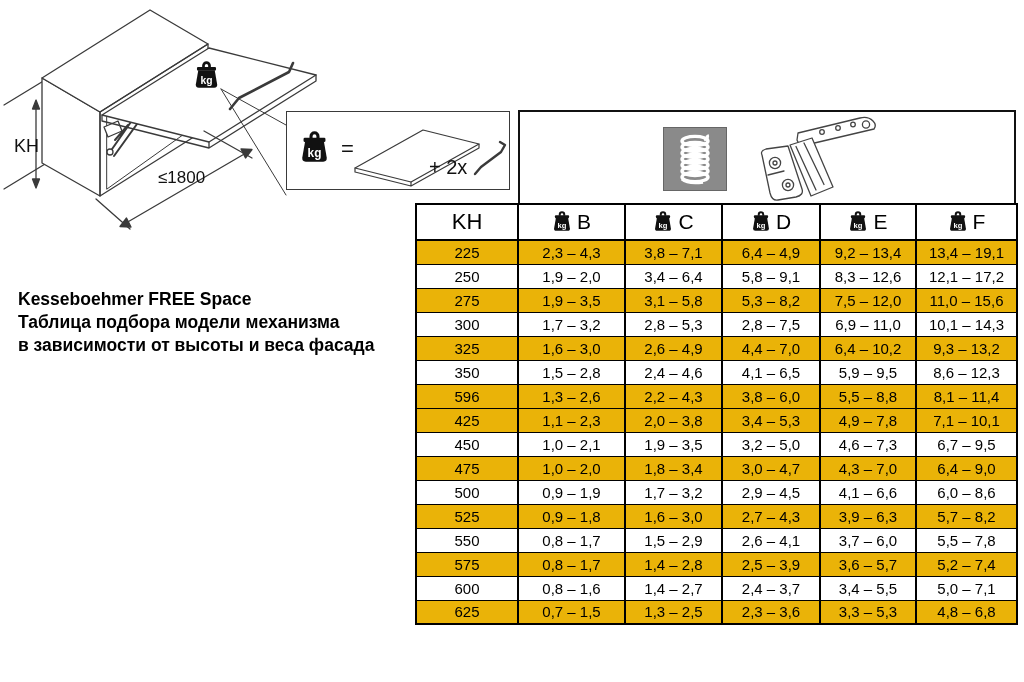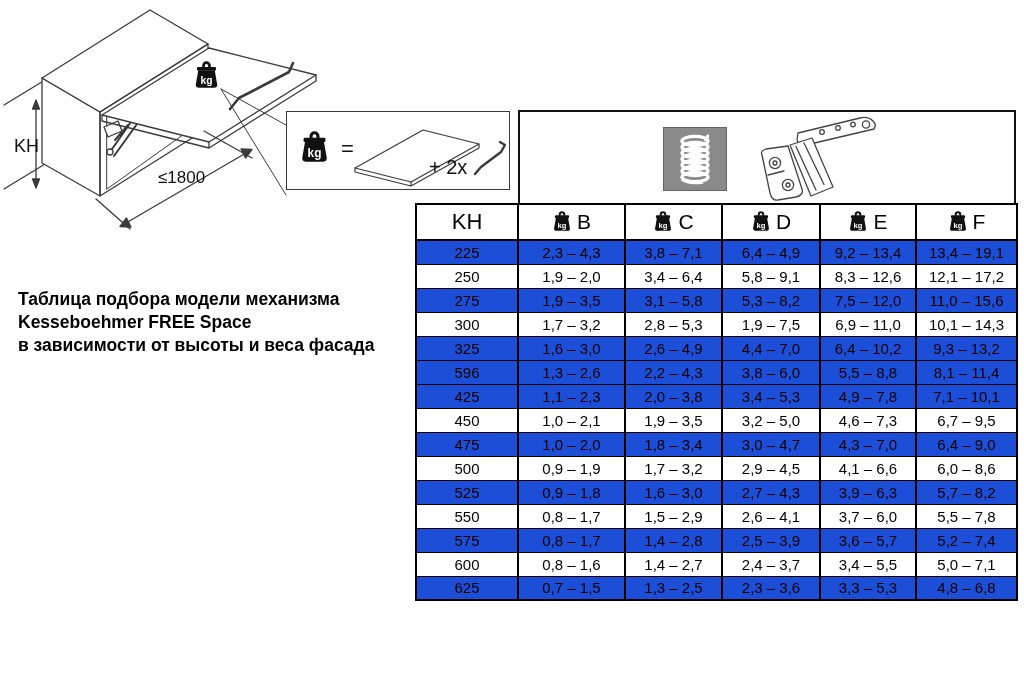--- a/index.html
+++ b/index.html
@@ -23,21 +23,21 @@
 
   
   #table-wrap { left:415px; top:203px; }
   #selection-table { border-collapse:collapse; table-layout:fixed; width:601px; border:2px solid #000; }
   #selection-table th, #selection-table td {
     border-left:2px solid #000; border-right:2px solid #000;
     text-align:center; vertical-align:middle; white-space:nowrap; overflow:hidden;
   }
   #selection-table thead th { height:36px; border-bottom:2px solid #000; font-weight:normal; background:#fff; }
   #selection-table tbody td { height:24px; border-top:1px solid #000; font-size:15px; }
-  #selection-table tr.stripe td { background:#1d4ed8; }
+  #selection-table tr.stripe td { background:#eab308; }
   .kh-header { font-size:22px; }
   .model-letter { font-size:21px; margin-left:5px; vertical-align:middle; }
   .kg-hdr { width:20px; height:22px; vertical-align:-5px; }
   svg text { font-family:"Liberation Sans", sans-serif; }
 </style>
 </head>
 <body>
 
 <svg width="0" height="0" style="position:absolute" aria-hidden="true">
   <defs>
@@ -93,22 +93,22 @@
     <g stroke="#3a3a3a" stroke-width="1.2" fill="#ffffff" stroke-linejoin="round" stroke-linecap="round">
       <path d="M68 56 L136 18 L192 32 L124 70 Z"></path>
       <path d="M68 56 L68 60 L124 74 L124 70 M124 74 L192 36 L192 32" fill="none"></path>
       <path d="M188 62 L194 55 L214 40 L218 33 M218 33 L213 30" fill="none" stroke-width="2.4"></path>
     </g>
     <text x="142" y="62" font-size="20" fill="#111">+ 2x</text>
   </svg>
 </div>
 
 <div class="abs" id="caption">
+  <div>Kesseboehmer FREE Space</div>
   <div>Таблица подбора модели механизма</div>
-  <div>Kesseboehmer FREE Space</div>
   <div>в зависимости от высоты и веса фасада</div>
 </div>
 
 <div class="abs" id="legend-box">
   <div id="spring-wrap">
     <svg width="64" height="64" viewBox="0 0 64 64">
       <rect x="0.5" y="0.5" width="63" height="63" fill="#8a8a8a" stroke="#666"></rect>
       <g fill="none" stroke="#ffffff" stroke-width="3.4">
         <path d="M44 8 q2 3 -3 5"></path>
         <ellipse cx="32" cy="14" rx="13" ry="4.6"></ellipse>
@@ -200,32 +200,40 @@
           <td>1,9 – 3,5</td>
           <td>3,1 – 5,8</td>
           <td>5,3 – 8,2</td>
           <td>7,5 – 12,0</td>
           <td>11,0 – 15,6</td>
         </tr>
         <tr>
           <td>300</td>
           <td>1,7 – 3,2</td>
           <td>2,8 – 5,3</td>
-          <td>1,9 – 7,5</td>
+          <td>2,8 – 7,5</td>
           <td>6,9 – 11,0</td>
           <td>10,1 – 14,3</td>
         </tr>
         <tr class="stripe">
           <td>325</td>
           <td>1,6 – 3,0</td>
           <td>2,6 – 4,9</td>
           <td>4,4 – 7,0</td>
           <td>6,4 – 10,2</td>
           <td>9,3 – 13,2</td>
         </tr>
+        <tr>
+          <td>350</td>
+          <td>1,5 – 2,8</td>
+          <td>2,4 – 4,6</td>
+          <td>4,1 – 6,5</td>
+          <td>5,9 – 9,5</td>
+          <td>8,6 – 12,3</td>
+        </tr>
         <tr class="stripe">
           <td>596</td>
           <td>1,3 – 2,6</td>
           <td>2,2 – 4,3</td>
           <td>3,8 – 6,0</td>
           <td>5,5 – 8,8</td>
           <td>8,1 – 11,4</td>
         </tr>
         <tr class="stripe">
           <td>425</td>

